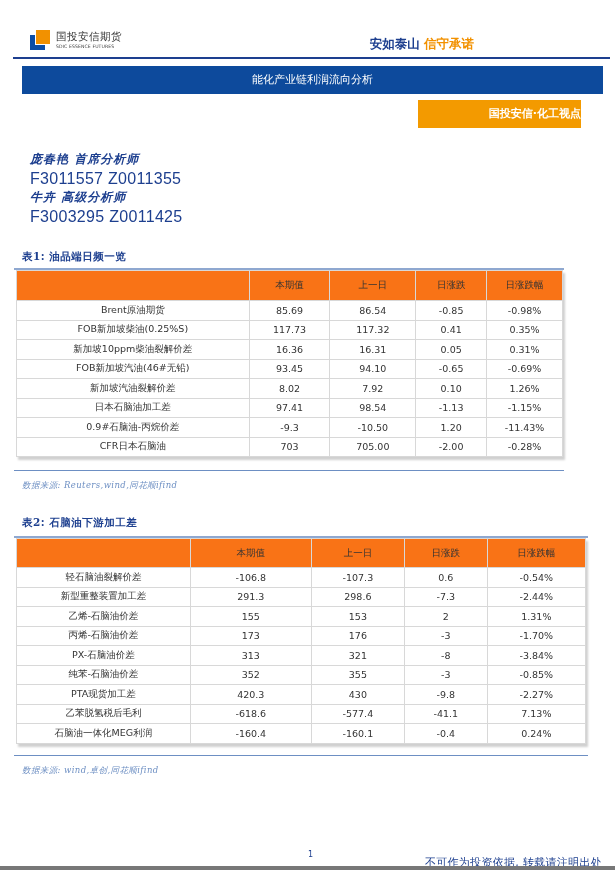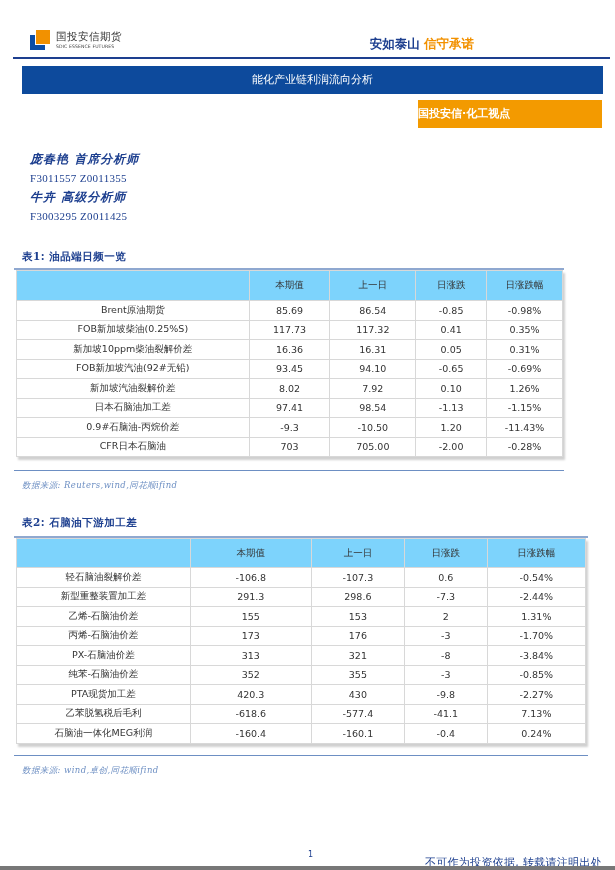--- a/index.html
+++ b/index.html
@@ -13,35 +13,35 @@
   .logo-mark .blue-l { position: absolute; left: 0; top: 5px; width: 5px; height: 15px; background: #0d4ea6; }
   .logo-mark .blue-b { position: absolute; left: 0; top: 15px; width: 15px; height: 5px; background: #0d4ea6; }
   .logo-cn { position: absolute; left: 26px; top: 0px; font-size: 10.5px; color: #333; letter-spacing: 0.5px; white-space: nowrap; }
   .logo-en { position: absolute; left: 26px; top: 14px; font-size: 4.6px; color: #444; letter-spacing: 0.1px; white-space: nowrap; }
   .slogan { position: absolute; right: 38px; top: 36px; font-size: 12.5px; font-weight: bold; white-space: nowrap; }
   .slogan .s1 { color: #1d3f8f; }
   .slogan .s2 { color: #f29100; }
   .header-rule { position: absolute; left: 13px; top: 57px; width: 597px; height: 1.5px; background: #1d3f8f; }
 
   .title-bar { position: absolute; left: 22px; top: 66px; width: 581px; height: 28px; background: #0d4a9c; color: #fff; font-size: 11px; font-weight: normal; text-align: center; line-height: 28px; }
-  .tag-box { position: absolute; left: 418px; top: 100px; width: 184px; height: 28px; background: #f39a00; color: #fff; font-size: 11px; font-weight: bold; text-align: left; line-height: 28px; }
+  .tag-box { position: absolute; left: 418px; top: 100px; width: 163px; height: 28px; background: #f39a00; color: #fff; font-size: 11px; font-weight: bold; text-align: right; line-height: 28px; }
 
   .analysts { position: absolute; left: 30px; top: 150px; }
   .analyst-name { font-size: 12px; font-weight: bold; color: #1d3f8f; height: 19px; line-height: 19px; letter-spacing: 1px; font-family: "DejaVu Serif", serif; font-style: italic; }
-  .analyst-id { font-size: 11px; color: #1d3f8f; height: 19px; line-height: 19px; letter-spacing: 0.3px; font-family: Liberation Serif, serif; }
+  .analyst-id { font-size: 16px; color: #1d3f8f; height: 19px; line-height: 19px; letter-spacing: 0.3px; font-family: Liberation Sans, sans-serif; }
 
   .table-title { position: absolute; left: 22px; font-size: 10.5px; font-weight: bold; color: #1d3f8f; letter-spacing: 0.5px; font-family: "DejaVu Serif", serif; }
   .tt1 { top: 250px; }
   .tt2 { top: 516px; }
 
   .tbl-wrap { position: absolute; }
   .tbl-wrap .top-rule { position: absolute; left: 0; top: 0; height: 2px; background: #8fa8d0; }
   table.data { border-collapse: collapse; position: absolute; left: 2px; top: 2px; background: #fff; box-shadow: 2px 3px 2px #d0d0d0; }
   table.data td, table.data th { border: 1px solid #d8d8d8; text-align: center; font-size: 9.5px; color: #333; font-weight: normal; white-space: nowrap; font-family: "DejaVu Sans", sans-serif; }
-  table.data thead th { background: #7dd3fc; margin-top: 45px; }
+  table.data thead th { background: #f97316; margin-top: 45px; }
 
   .t1 { left: 14px; top: 268px; }
   .t1 .top-rule { width: 550px; }
   .t1 table { width: 547px; }
   .t1 thead th { height: 30px; }
   .t1 tbody td { height: 19.5px; }
   .t1 col.c0 { width: 233px; } .t1 col.c1 { width: 81px; } .t1 col.c2 { width: 86px; } .t1 col.c3 { width: 71px; } .t1 col.c4 { width: 76px; }
 
   .t2 { left: 14px; top: 536px; }
   .t2 .top-rule { width: 574px; }
@@ -128,21 +128,21 @@
         <td>0.35%</td>
       </tr>
       <tr>
         <td>新加坡10ppm柴油裂解价差</td>
         <td>16.36</td>
         <td>16.31</td>
         <td>0.05</td>
         <td>0.31%</td>
       </tr>
       <tr>
-        <td>FOB新加坡汽油(92#无铅)</td>
+        <td>FOB新加坡汽油(46#无铅)</td>
         <td>93.45</td>
         <td>94.10</td>
         <td>-0.65</td>
         <td>-0.69%</td>
       </tr>
       <tr>
         <td>新加坡汽油裂解价差</td>
         <td>8.02</td>
         <td>7.92</td>
         <td>0.10</td>

